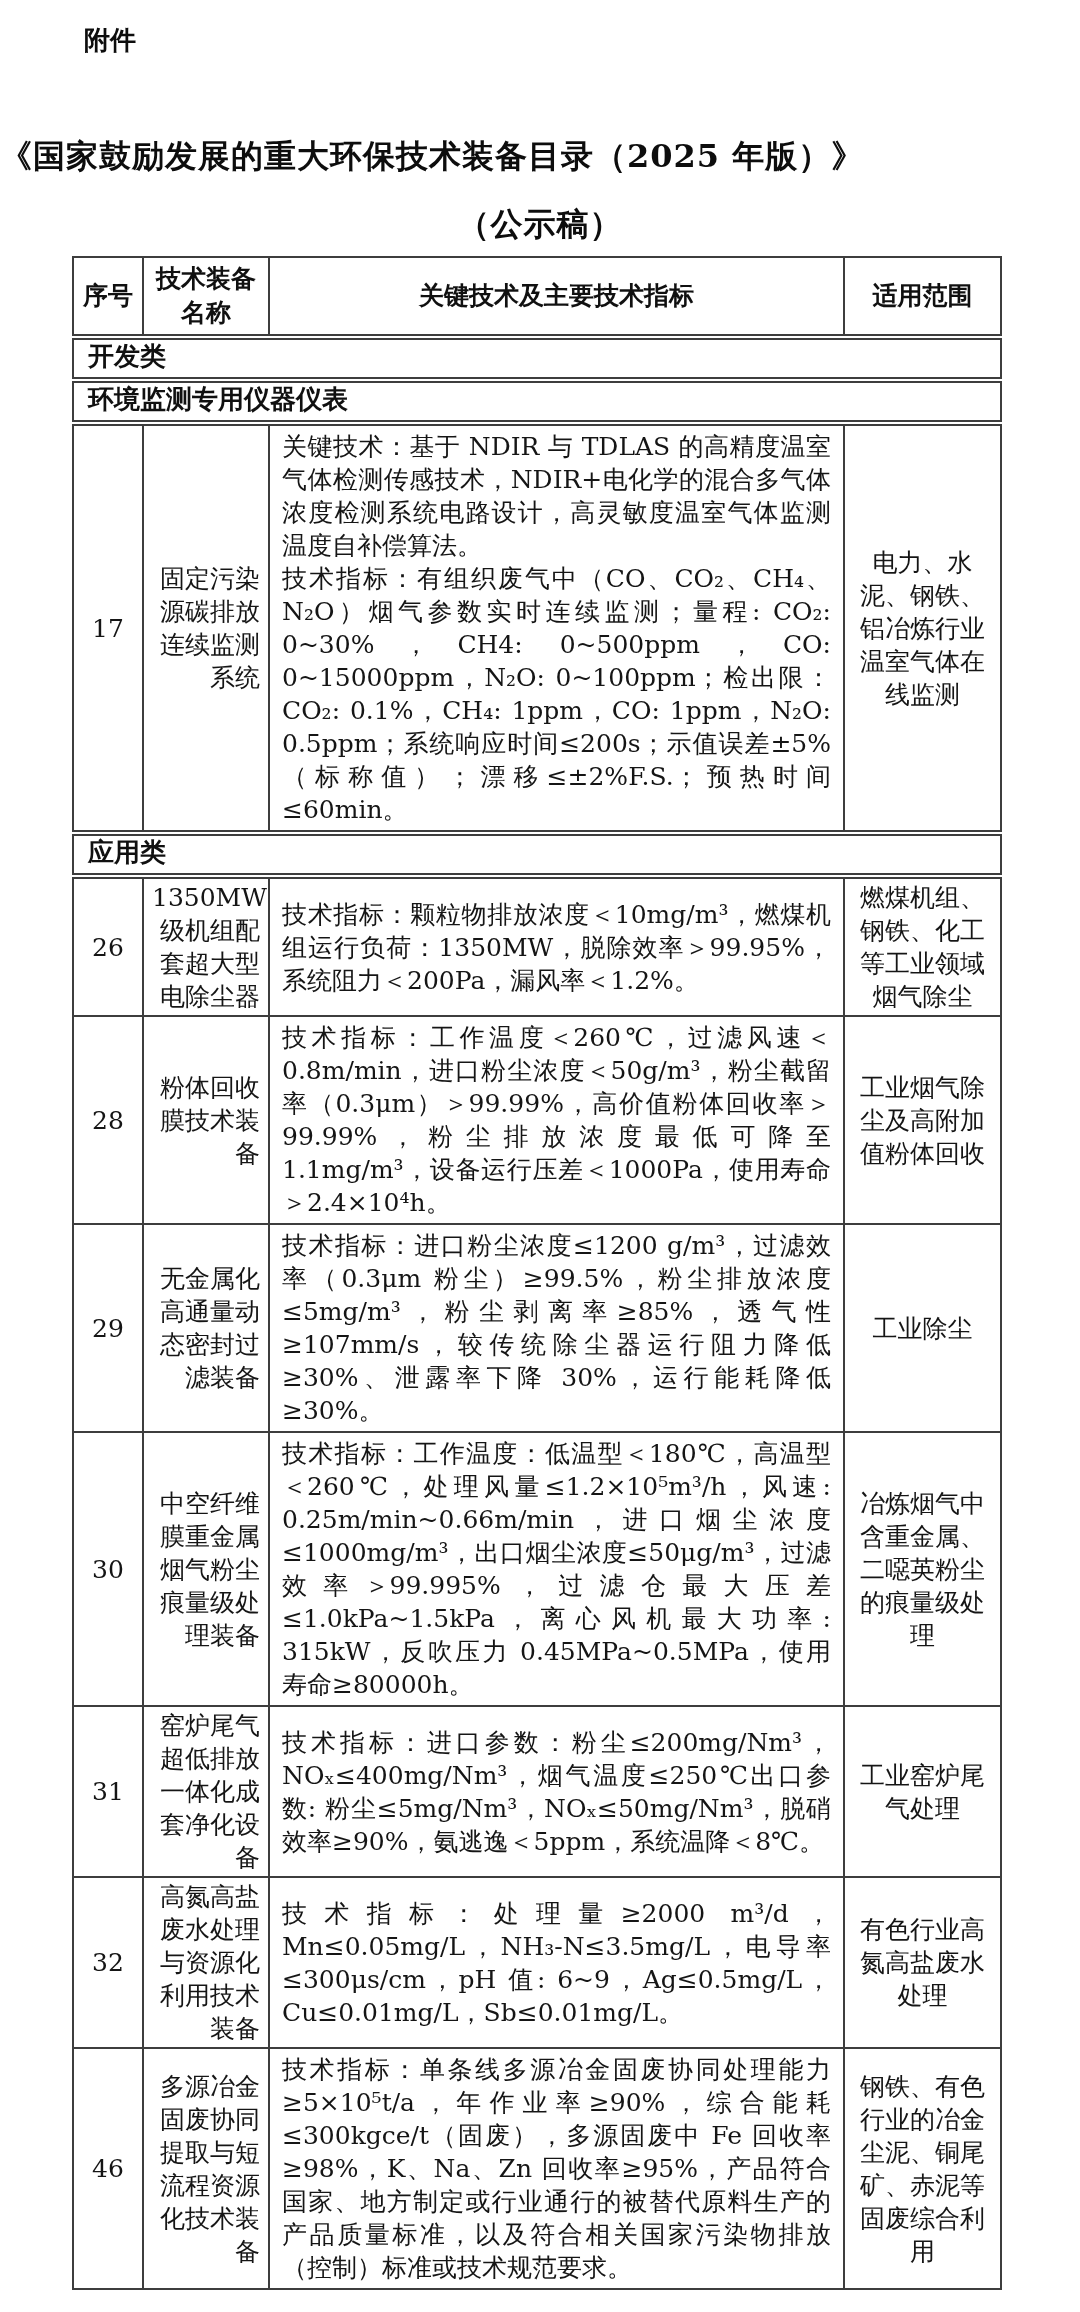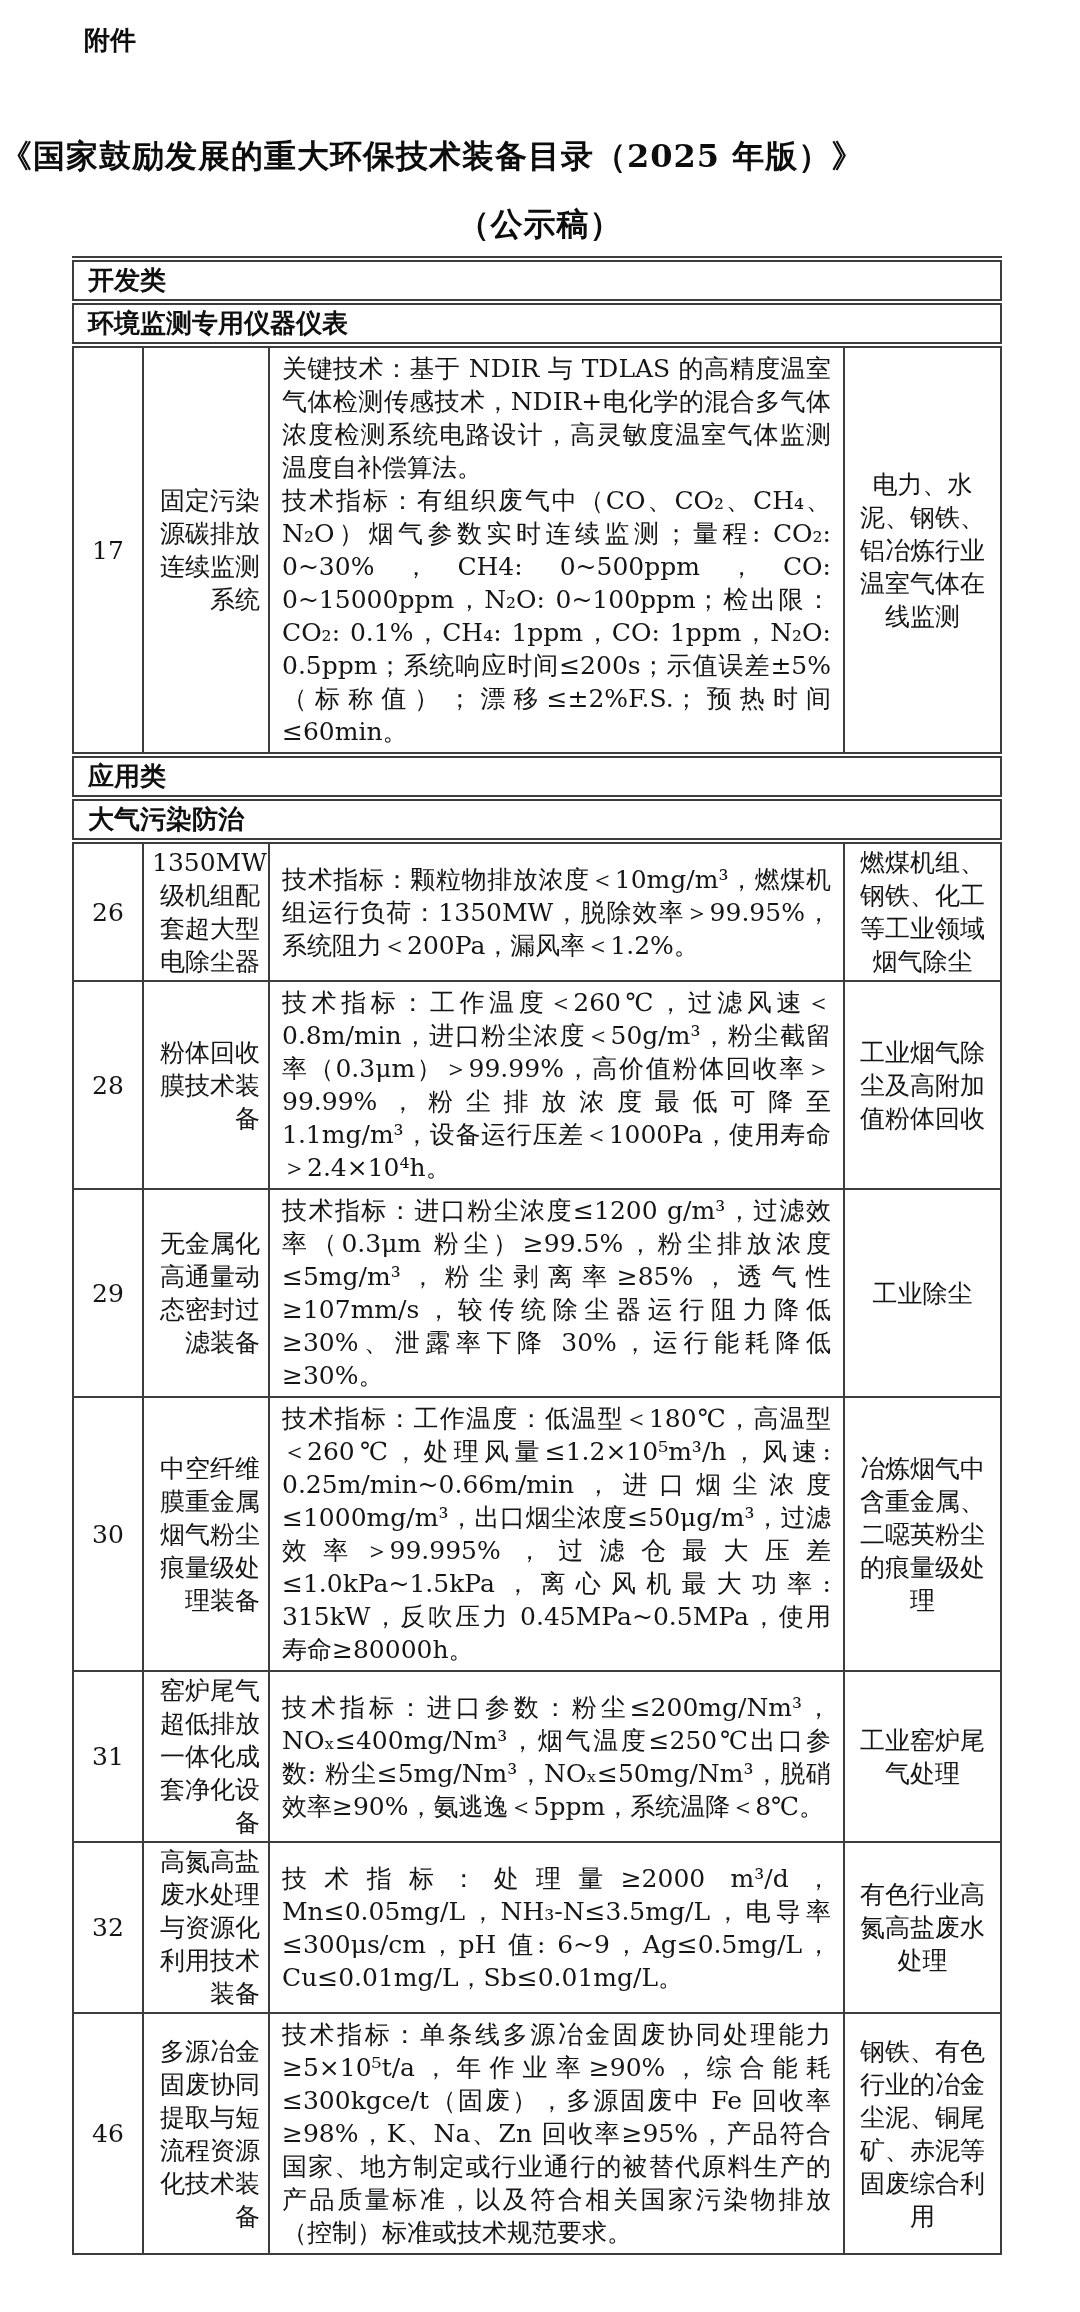--- a/index.html
+++ b/index.html
@@ -57,21 +57,21 @@
     font-family: "DejaVu Sans", "Liberation Sans", sans-serif;
     font-weight: bold;
     text-align: center;
     font-size: 25px;
     line-height: 34px;
     padding: 4px 6px;
     color: #101010;
   }
   
   tr.section td {
-    font-family: Liberation Serif, serif;
+    font-family: Liberation Mono, monospace;
     font-weight: bold;
     font-size: 26px;
     text-align: left;
     padding: 2px 6px 2px 14px;
     border-top: 6px double #3d3d3d;
     border-bottom: 6px double #3d3d3d;
     color: #101010;
   }
   td.c-no {
     text-align: center;
@@ -102,20 +102,26 @@
 
 <table class="catalog">
   <colgroup>
     <col style="width:70px">
     <col style="width:126px">
     <col style="width:575px">
     <col style="width:157px">
   </colgroup>
 
   <tbody>
+      <tr class="hdr" style="height:79px">
+    <td>序号</td>
+    <td>技术装备名称</td>
+    <td>关键技术及主要技术指标</td>
+    <td>适用范围</td>
+  </tr>
 
   <tr class="section" style="height:42px">
     <td colspan="4">开发类</td>
   </tr>
 
   <tr class="section" style="height:42px">
     <td colspan="4">环境监测专用仪器仪表</td>
   </tr>
 
   <tr style="height:330px">
@@ -125,23 +131,20 @@
       <div>关键技术：基于 NDIR 与 TDLAS 的高精度温室气体检测传感技术，NDIR+电化学的混合多气体浓度检测系统电路设计，高灵敏度温室气体监测温度自补偿算法。</div>
       <div>技术指标：有组织废气中（CO、CO₂、CH₄、N₂O）烟气参数实时连续监测；量程: CO₂: 0~30%，CH4: 0~500ppm，CO: 0~15000ppm，N₂O: 0~100ppm；检出限：CO₂: 0.1%，CH₄: 1ppm，CO: 1ppm，N₂O: 0.5ppm；系统响应时间≤200s；示值误差±5%（标称值）；漂移≤±2%F.S.；预热时间≤60min。</div>
     </td>
     <td class="c-scope">电力、水泥、钢铁、铝冶炼行业温室气体在线监测</td>
   </tr>
 
   <tr class="section" style="height:43px">
     <td colspan="4">应用类</td>
   </tr>
 
-  <tr class="section" style="height:43px">
-    <td colspan="4">大气污染防治</td>
-  </tr>
 
   <tr style="height:134px">
     <td class="c-no">26</td>
     <td class="c-name">1350MW级机组配套超大型电除尘器</td>
     <td class="c-tech">
       <div>技术指标：颗粒物排放浓度＜10mg/m³，燃煤机组运行负荷：1350MW，脱除效率＞99.95%，系统阻力＜200Pa，漏风率＜1.2%。</div>
     </td>
     <td class="c-scope">燃煤机组、钢铁、化工等工业领域烟气除尘</td>
   </tr>
 

